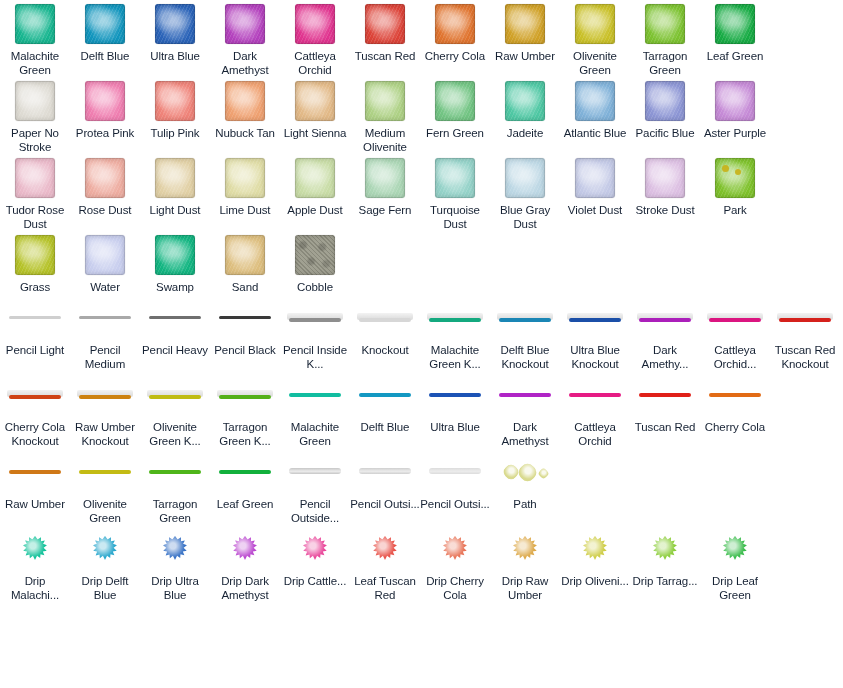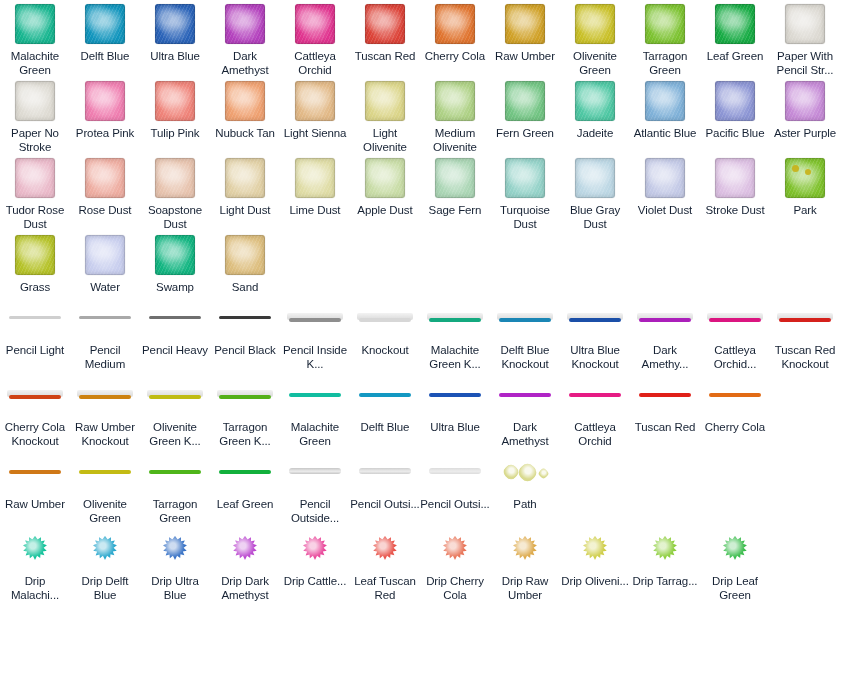--- a/index.html
+++ b/index.html
@@ -211,26 +211,20 @@
           <div class="sw-square" style="background: rgb(124, 194, 48);"></div>
         </div>
         <div class="caption">Tarragon Green</div>
       </div>
       <div class="swatch-cell">
         <div class="art-box">
           <div class="sw-square" style="background: rgb(23, 171, 68);"></div>
         </div>
         <div class="caption">Leaf Green</div>
       </div>
-      <div class="swatch-cell">
-        <div class="art-box">
-          <div class="sw-square" style="background: rgb(220, 217, 210);"></div>
-        </div>
-        <div class="caption">Paper With Pencil Str...</div>
-      </div>
     </div>
     <div class="swatch-row">
       <div class="swatch-cell">
         <div class="art-box">
           <div class="sw-square" style="background: rgb(222, 219, 211);"></div>
         </div>
         <div class="caption">Paper No Stroke</div>
       </div>
       <div class="swatch-cell">
         <div class="art-box">
@@ -251,26 +245,20 @@
         <div class="caption">Nubuck Tan</div>
       </div>
       <div class="swatch-cell">
         <div class="art-box">
           <div class="sw-square" style="background: rgb(226, 185, 135);"></div>
         </div>
         <div class="caption">Light Sienna</div>
       </div>
       <div class="swatch-cell">
         <div class="art-box">
-          <div class="sw-square" style="background: rgb(219, 213, 137);"></div>
-        </div>
-        <div class="caption">Light Olivenite</div>
-      </div>
-      <div class="swatch-cell">
-        <div class="art-box">
           <div class="sw-square" style="background: rgb(174, 209, 133);"></div>
         </div>
         <div class="caption">Medium Olivenite</div>
       </div>
       <div class="swatch-cell">
         <div class="art-box">
           <div class="sw-square" style="background: rgb(114, 196, 131);"></div>
         </div>
         <div class="caption">Fern Green</div>
       </div>
@@ -304,26 +292,20 @@
         <div class="art-box">
           <div class="sw-square" style="background: rgb(234, 185, 201);"></div>
         </div>
         <div class="caption">Tudor Rose Dust</div>
       </div>
       <div class="swatch-cell">
         <div class="art-box">
           <div class="sw-square" style="background: rgb(238, 173, 161);"></div>
         </div>
         <div class="caption">Rose Dust</div>
-      </div>
-      <div class="swatch-cell">
-        <div class="art-box">
-          <div class="sw-square" style="background: rgb(231, 195, 174);"></div>
-        </div>
-        <div class="caption">Soapstone Dust</div>
       </div>
       <div class="swatch-cell">
         <div class="art-box">
           <div class="sw-square" style="background: rgb(225, 208, 165);"></div>
         </div>
         <div class="caption">Light Dust</div>
       </div>
       <div class="swatch-cell">
         <div class="art-box">
           <div class="sw-square" style="background: rgb(223, 220, 165);"></div>
@@ -393,20 +375,26 @@
         <div class="art-box">
           <div class="sw-square" style="background: rgb(18, 181, 129);"></div>
         </div>
         <div class="caption">Swamp</div>
       </div>
       <div class="swatch-cell">
         <div class="art-box">
           <div class="sw-square" style="background: rgb(221, 190, 126);"></div>
         </div>
         <div class="caption">Sand</div>
+      </div>
+      <div class="swatch-cell">
+        <div class="art-box">
+          <div class="sw-square texture-rock" style="background: rgb(154, 154, 138);"></div>
+        </div>
+        <div class="caption">Cobble</div>
       </div>
     </div>
     <div class="swatch-row">
       <div class="swatch-cell">
         <div class="art-box">
           <div class="sw-stroke pencil">
             <div class="stroke-line" style="background: rgb(207, 207, 207); height: 3px; filter: blur(0.6px); border-radius: 3px;"></div>
           </div>
         </div>
         <div class="caption">Pencil Light</div>

